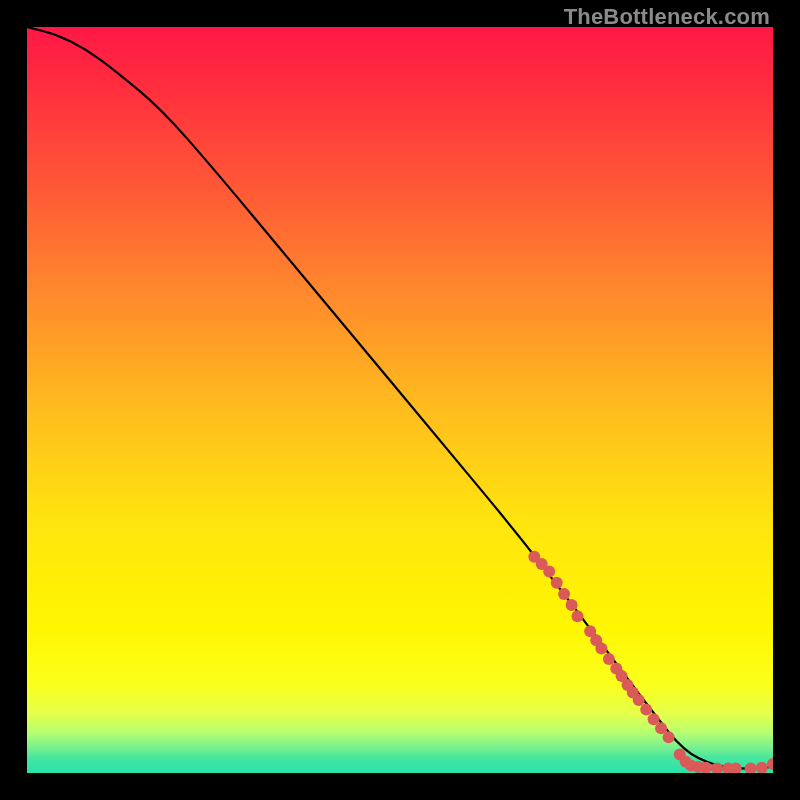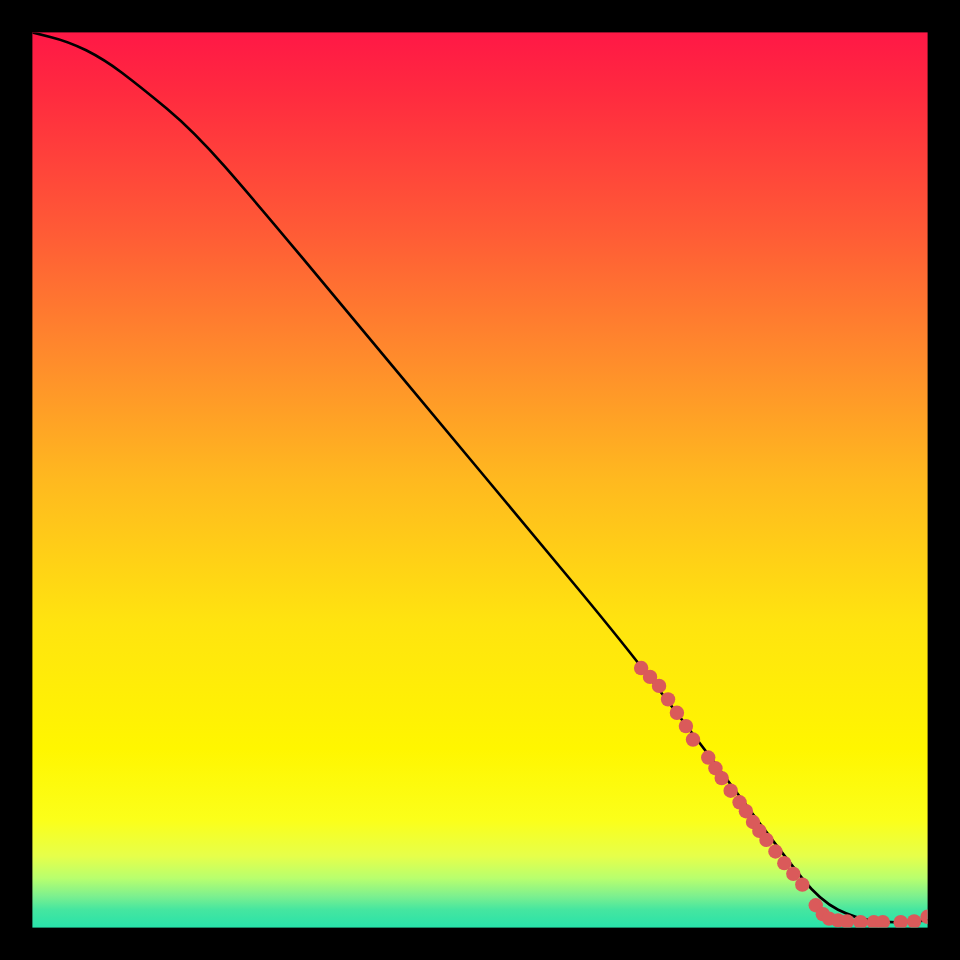--- a/index.html
+++ b/index.html
@@ -93,13 +93,14 @@
           <circle cx="678.9" cy="740.8" r="6" fill="#da5a5a"></circle>
           <circle cx="690.1" cy="741.5" r="6" fill="#da5a5a"></circle>
           <circle cx="701.2" cy="741.5" r="6" fill="#da5a5a"></circle>
           <circle cx="708.7" cy="741.5" r="6" fill="#da5a5a"></circle>
           <circle cx="723.6" cy="741.5" r="6" fill="#da5a5a"></circle>
           <circle cx="734.8" cy="740.8" r="6" fill="#da5a5a"></circle>
           <circle cx="746.0" cy="737.0" r="6" fill="#da5a5a"></circle>
         </g>
     </svg>
   </div>
+  <div class="watermark">TheBottleneck.com</div>
 </div>
 
 </body></html>

